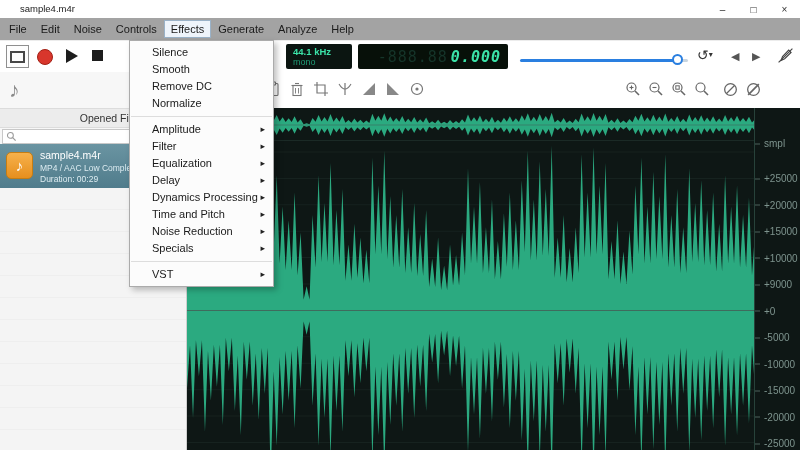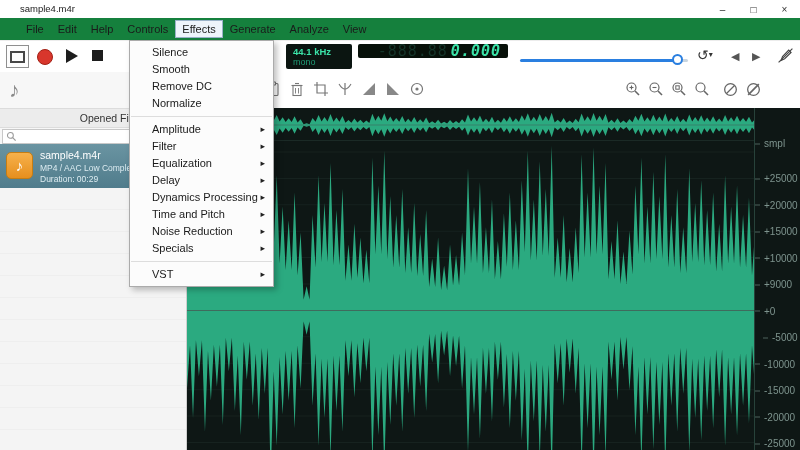--- a/index.html
+++ b/index.html
@@ -7,41 +7,41 @@
        font-family:"Liberation Sans",sans-serif;-webkit-font-smoothing:antialiased;}
 
   
   .titlebar{position:absolute;left:0;top:0;right:0;height:18px;background:#fff;}
   .title-text{position:absolute;left:20px;top:3px;font-size:9.5px;color:#1a1a1a;}
   .win-btns{position:absolute;right:0;top:0;display:flex;}
   .win-btn{width:31px;height:18px;display:flex;align-items:center;justify-content:center;
            font-size:10px;color:#333;cursor:default;}
 
   
-  .menubar{position:absolute;left:0;top:18px;right:0;height:22px;background:#15803d;
-           border-bottom:1px solid #ececec;display:flex;align-items:center;padding-left:19px;}
+  .menubar{position:absolute;left:0;top:18px;right:0;height:22px;background:#a3a3a3;
+           border-bottom:1px solid #ececec;display:flex;align-items:center;padding-left:2px;}
   .menu-item{font-size:11px;color:#1a1a1a;padding:3px 7px;white-space:nowrap;}
   .menu-item.active{border:1px solid #9ab2c8;background:#eef4fb;padding:2px 6px;}
 
   
   .toolbar{position:absolute;left:0;top:41px;right:0;height:31px;background:#fff;}
   .btn-select{position:absolute;left:6px;top:4px;width:21px;height:21px;border:1px solid #8f8f8f;background:#fdfdfd;}
   .btn-select .inner{position:absolute;left:3px;top:5px;width:11px;height:8px;border:2px solid #474747;}
   .btn-record{position:absolute;left:37px;top:8px;width:14px;height:14px;border-radius:50%;
               background:#d8362c;border:1px solid #a32015;}
   .btn-play{position:absolute;left:66px;top:8px;width:0;height:0;
             border-left:12px solid #1d1d1d;border-top:7px solid transparent;border-bottom:7px solid transparent;}
   .btn-stop{position:absolute;left:92px;top:9px;width:11px;height:11px;background:#1d1d1d;}
 
   .rate-box{position:absolute;left:286px;top:3px;width:66px;height:25px;background:#0b1511;
             border-radius:2px;padding:2px 8px 0 7px;box-sizing:border-box;}
   .rate-val{font-size:9.5px;font-weight:bold;color:#3be3a8;line-height:11px;}
   .chan-val{font-size:9px;color:#1e9a74;line-height:10px;}
 
-  .lcd{position:absolute;left:358px;top:3px;width:150px;height:14px;background:#071009;border-radius:2px;
+  .lcd{position:absolute;left:358px;top:3px;width:150px;height:25px;background:#071009;border-radius:2px;
        display:flex;align-items:center;justify-content:flex-end;padding-right:7px;box-sizing:border-box;
        font-family:"DejaVu Sans Mono",monospace;}
   .lcd-ghost{font-size:15px;color:#15352a;letter-spacing:1px;}
   .lcd-val{font-size:15px;color:#3be3a8;font-weight:bold;letter-spacing:1px;margin-left:3px;font-style:italic;}
 
   .slider{position:absolute;left:520px;top:13px;width:168px;height:12px;}
   .slider-track{position:absolute;left:0;top:5px;width:168px;height:3px;border-radius:2px;
                 background:linear-gradient(to right,#2a7fe0 0,#2a7fe0 158px,#c9d5df 158px);}
   .slider-knob{position:absolute;left:152px;top:0;width:11px;height:11px;border-radius:50%;
                background:#fff;border:2px solid #2a7fe0;box-sizing:border-box;}
@@ -113,26 +113,26 @@
     <div class="win-btns">
       <div class="win-btn">–</div>
       <div class="win-btn">□</div>
       <div class="win-btn">×</div>
     </div>
   </div>
 
   <div class="menubar">
       <span class="menu-item">File</span>
       <span class="menu-item">Edit</span>
-      <span class="menu-item">Help</span>
+      <span class="menu-item">Noise</span>
       <span class="menu-item">Controls</span>
       <span class="menu-item active">Effects</span>
       <span class="menu-item">Generate</span>
       <span class="menu-item">Analyze</span>
-      <span class="menu-item">View</span>
+      <span class="menu-item">Help</span>
     </div>
 
   <div class="toolbar">
     <div class="btn-select">
       <div class="inner"></div>
     </div>
     <div class="btn-record"></div>
     <div class="btn-play"></div>
     <div class="btn-stop"></div>
 
@@ -275,21 +275,21 @@
   </div>
 
   <div class="ruler">
       <span class="ruler-label" style="top: 35px;">smpl</span>
       <span class="ruler-label" style="top: 70px;">+25000</span>
       <span class="ruler-label" style="top: 96.5px;">+20000</span>
       <span class="ruler-label" style="top: 123px;">+15000</span>
       <span class="ruler-label" style="top: 149.5px;">+10000</span>
       <span class="ruler-label" style="top: 176px;">+9000</span>
       <span class="ruler-label" style="top: 202.5px;">+0</span>
-      <span class="ruler-label" style="top: 229px; margin-left: 8px;">-5000</span>
+      <span class="ruler-label" style="top: 229px;">-5000</span>
       <span class="ruler-label" style="top: 255.5px;">-10000</span>
       <span class="ruler-label" style="top: 282px;">-15000</span>
       <span class="ruler-label" style="top: 308.5px;">-20000</span>
       <span class="ruler-label" style="top: 335px;">-25000</span>
     </div>
 
   <div class="dropdown">
       <div class="dd-item">Silence</div>
       <div class="dd-item">Smooth</div>
       <div class="dd-item">Remove DC</div>

